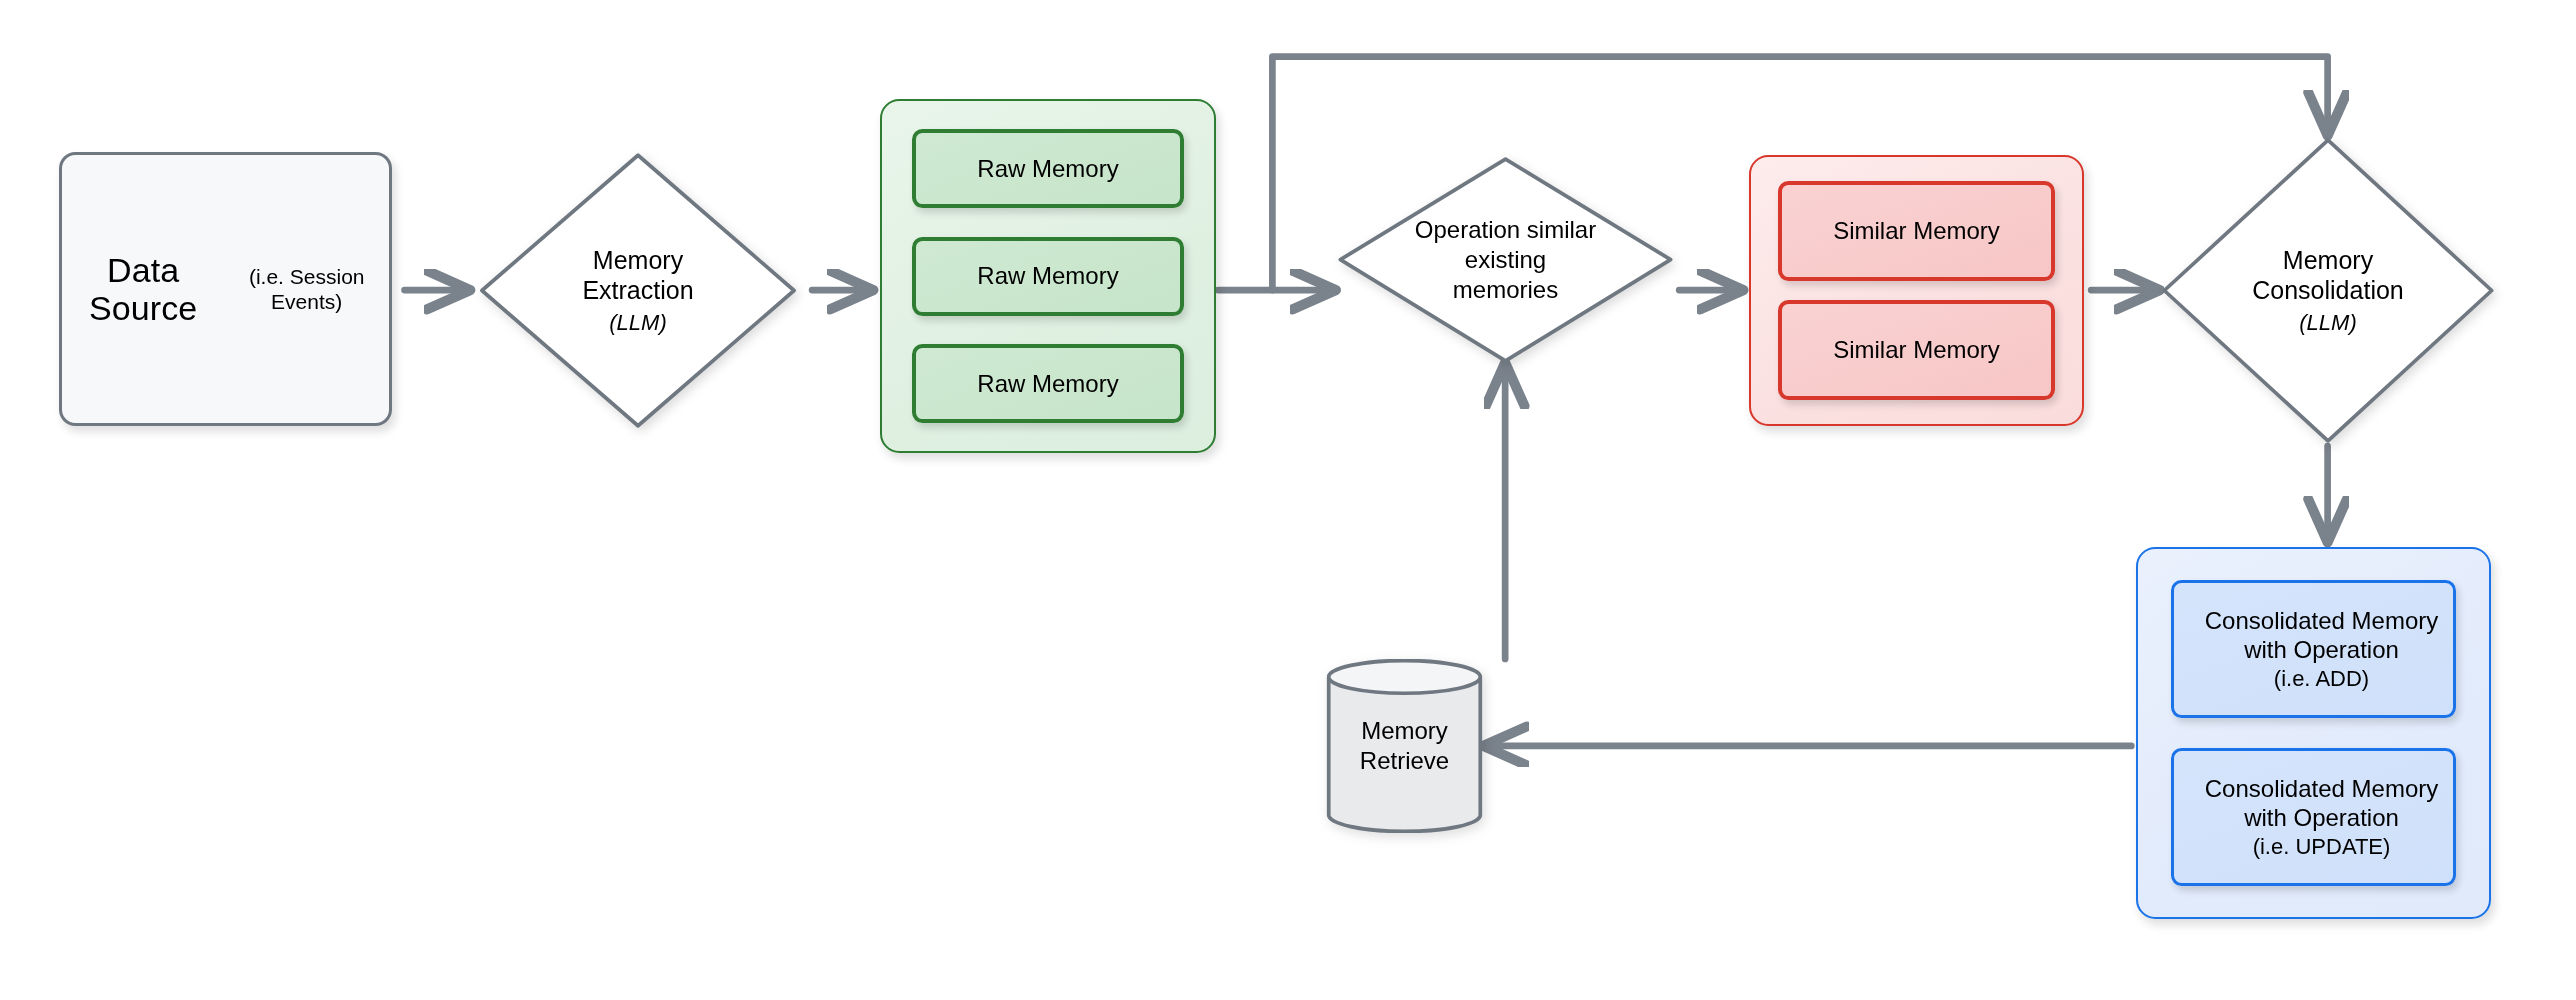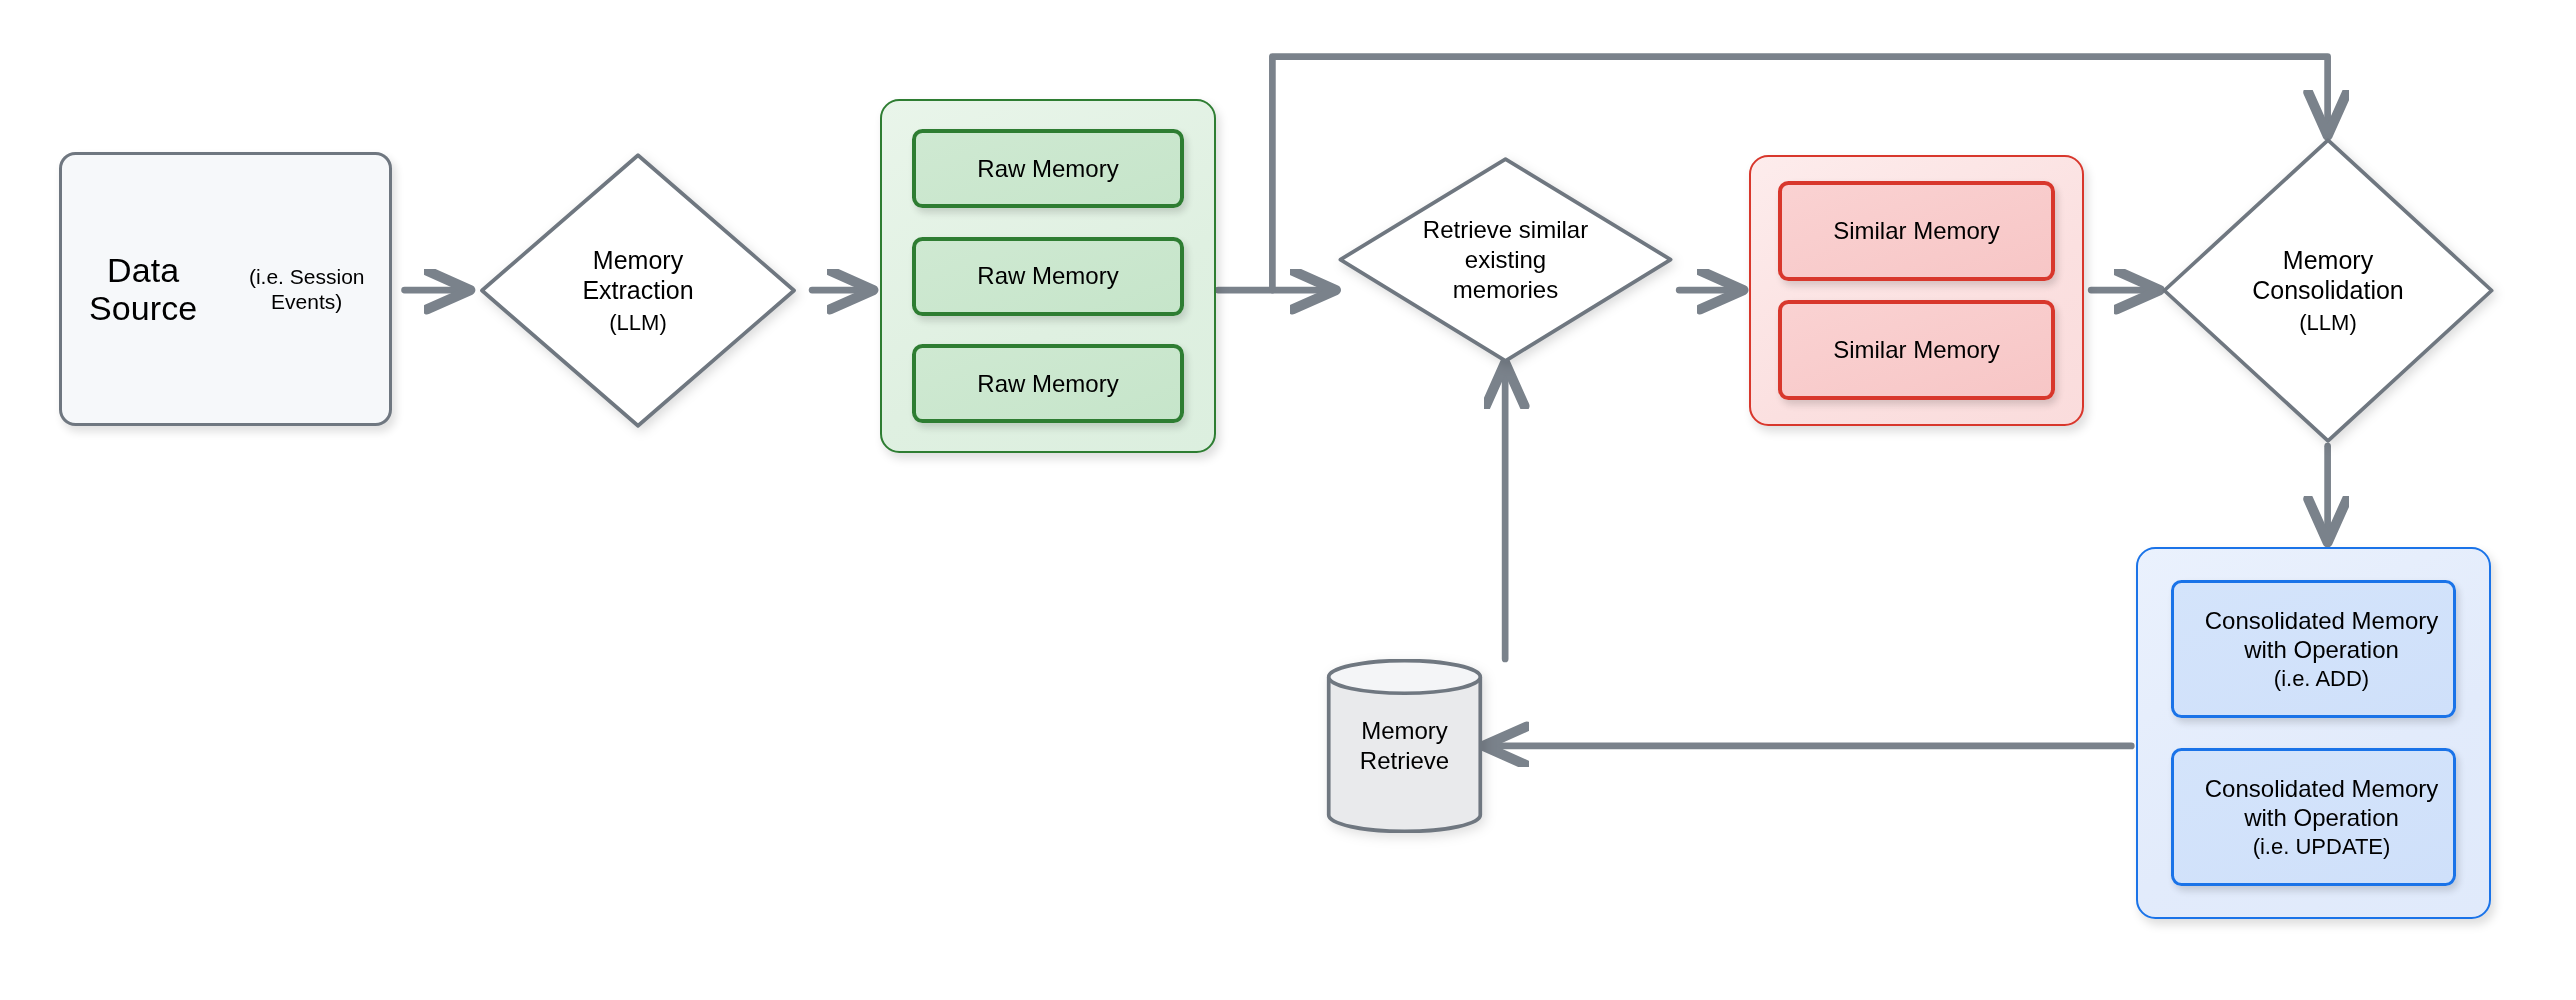--- a/index.html
+++ b/index.html
@@ -52,21 +52,21 @@
     width: 100%; height: 100%;
     display: flex;
     flex-direction: column;
     align-items: center;
     justify-content: center;
     text-align: center;
     color: #000;
     pointer-events: none;
   }
   .d-title { font-size: 25px; line-height: 1.22; }
-  .d-sub   { font-size: 22px; line-height: 1.2; margin-top: 4.5px; }
+  .d-sub   { font-size: 22px; line-height: 1.2; margin-top: 4.5px; font-style: italic; }
   .d-title-sm { font-size: 24px; line-height: 1.25; }
 
   
   .group {
     position: absolute;
     box-sizing: border-box;
     display: flex;
     flex-direction: column;
     justify-content: space-between;
     box-shadow: 3.7px 5.2px 9.7px rgba(0,0,0,0.13);
@@ -207,21 +207,21 @@
     <div class="chip chip-green" style="height:79px;">
       <span>Raw Memory</span>
     </div>
   </div>
 
   <div class="diamond-wrap" style="left:1335px; top:154px; width:341px; height:212px;">
     <svg width="341" height="212" viewBox="0 0 458 285" style="display:block; filter:drop-shadow(3px 4.5px 5.2px rgba(0,0,0,0.14));">
       <path d="M229,7 L451,142 L229,278 L7,142 Z" fill="#ffffff" stroke="#6f7780" stroke-width="5" stroke-linejoin="round"></path>
     </svg>
     <div class="diamond-label">
-      <div class="d-title-sm">Retrieve similar</div>
+      <div class="d-title-sm">Operation similar</div>
       <div class="d-title-sm">existing</div>
       <div class="d-title-sm">memories</div>
     </div>
   </div>
 
   <div class="group group-red" style="left:1749px; top:155px; width:335px; height:271px; padding:24px 27px;">
     <div class="chip chip-red" style="height:100px;">
       <span>Similar Memory</span>
     </div>
     <div class="chip chip-red" style="height:100px;">

